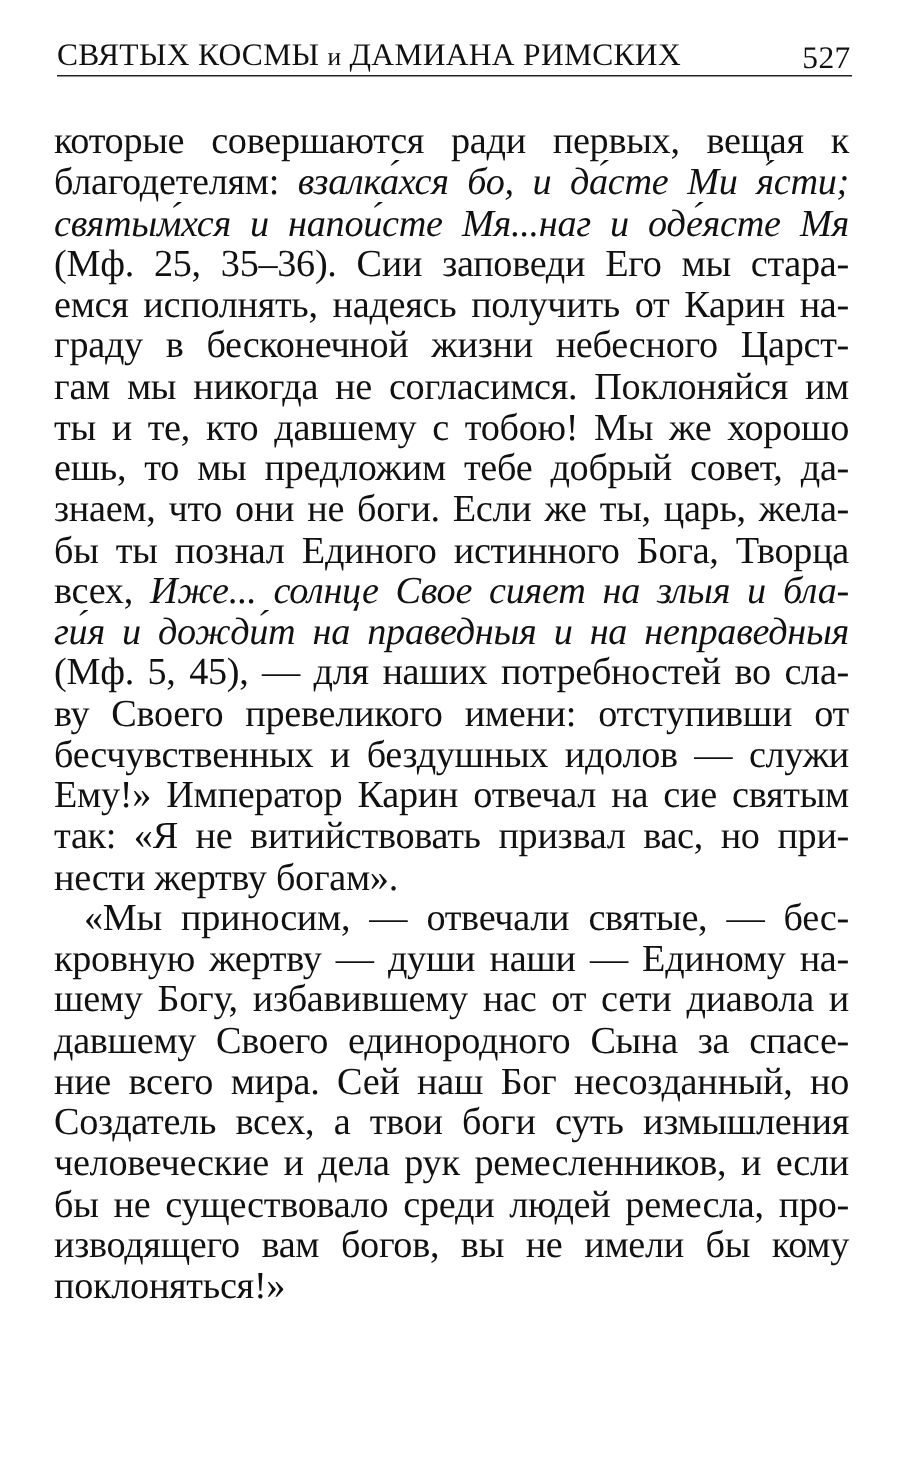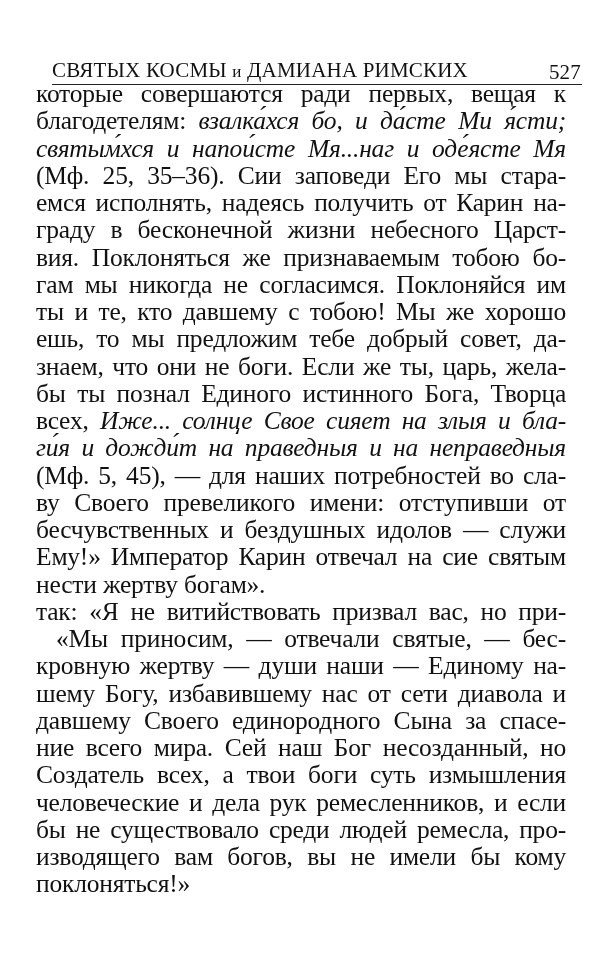--- a/index.html
+++ b/index.html
@@ -16,32 +16,31 @@
       font-family: "Liberation Serif", "DejaVu Serif", serif;
     }
     .page {
       position: absolute;
       left: 36px;
       top: 0;
       width: 530px;
     }
     .running-head {
       position: absolute;
-      left: 16px;
+      left: 2px;
       top: 24px;
       width: 530px;
       height: 26px;
       border-bottom: 1.5px solid #222;
       display: flex;
       justify-content: space-between;
       align-items: flex-end;
       font-size: 21px;
       line-height: 24px;
       letter-spacing: 0.2px;
-      margin-top: 34px;
     }
     .running-head .title { white-space: nowrap; }
     .running-head .title .small { font-size: 17px; }
     .running-head .folio { padding-right: 1px; }
     .body-text {
       position: absolute;
       left: 0;
       top: 80px;
       width: 530px;
     }
@@ -68,34 +67,33 @@
     <span class="folio">527</span>
   </div>
 
   <div class="body-text" id="body-text">
       <span class="line"><span>которые совершаются ради первых, вещая к</span></span>
       <span class="line"><span>благодетелям: </span><span class="it">взалка́хся бо, и да́сте Ми я́сти;</span></span>
       <span class="line"><span class="it">святым́хся и напои́сте Мя...наг и оде́ясте Мя</span></span>
       <span class="line"><span>(Мф. 25, 35–36). Сии заповеди Его мы стара-</span></span>
       <span class="line"><span>емся исполнять, надеясь получить от Карин на-</span></span>
       <span class="line"><span>граду в бесконечной жизни небесного Царст-</span></span>
-      <span class="line"><span>вия. Поклоняться же признаваемым тобою бо-</span></span>
       <span class="line"><span>гам мы никогда не согласимся. Поклоняйся им</span></span>
       <span class="line"><span>ты и те, кто давшему с тобою! Мы же хорошо</span></span>
       <span class="line"><span>ешь, то мы предложим тебе добрый совет, да-</span></span>
       <span class="line"><span>знаем, что они не боги. Если же ты, царь, жела-</span></span>
       <span class="line"><span>бы ты познал Единого истинного Бога, Творца</span></span>
       <span class="line"><span>всех, </span><span class="it">Иже... солнце Свое сияет на злыя и бла-</span></span>
       <span class="line"><span class="it">ги́я и дожди́т на праведныя и на неправедныя</span></span>
       <span class="line"><span>(Мф. 5, 45), — для наших потребностей во сла-</span></span>
       <span class="line"><span>ву Своего превеликого имени: отступивши от</span></span>
       <span class="line"><span>бесчувственных и бездушных идолов — служи</span></span>
       <span class="line"><span>Ему!» Император Карин отвечал на сие святым</span></span>
+      <span class="line"><span>так: «Я не витийствовать призвал вас, но при-</span></span>
       <span class="line last"><span>нести жертву богам».</span></span>
-      <span class="line"><span>так: «Я не витийствовать призвал вас, но при-</span></span>
       <span class="line indent"><span>«Мы приносим, — отвечали святые, — бес-</span></span>
       <span class="line"><span>кровную жертву — души наши — Единому на-</span></span>
       <span class="line"><span>шему Богу, избавившему нас от сети диавола и</span></span>
       <span class="line"><span>давшему Своего единородного Сына за спасе-</span></span>
       <span class="line"><span>ние всего мира. Сей наш Бог несозданный, но</span></span>
       <span class="line"><span>Создатель всех, а твои боги суть измышления</span></span>
       <span class="line"><span>человеческие и дела рук ремесленников, и если</span></span>
       <span class="line"><span>бы не существовало среди людей ремесла, про-</span></span>
       <span class="line"><span>изводящего вам богов, вы не имели бы кому</span></span>
       <span class="line last"><span>поклоняться!»</span></span>

